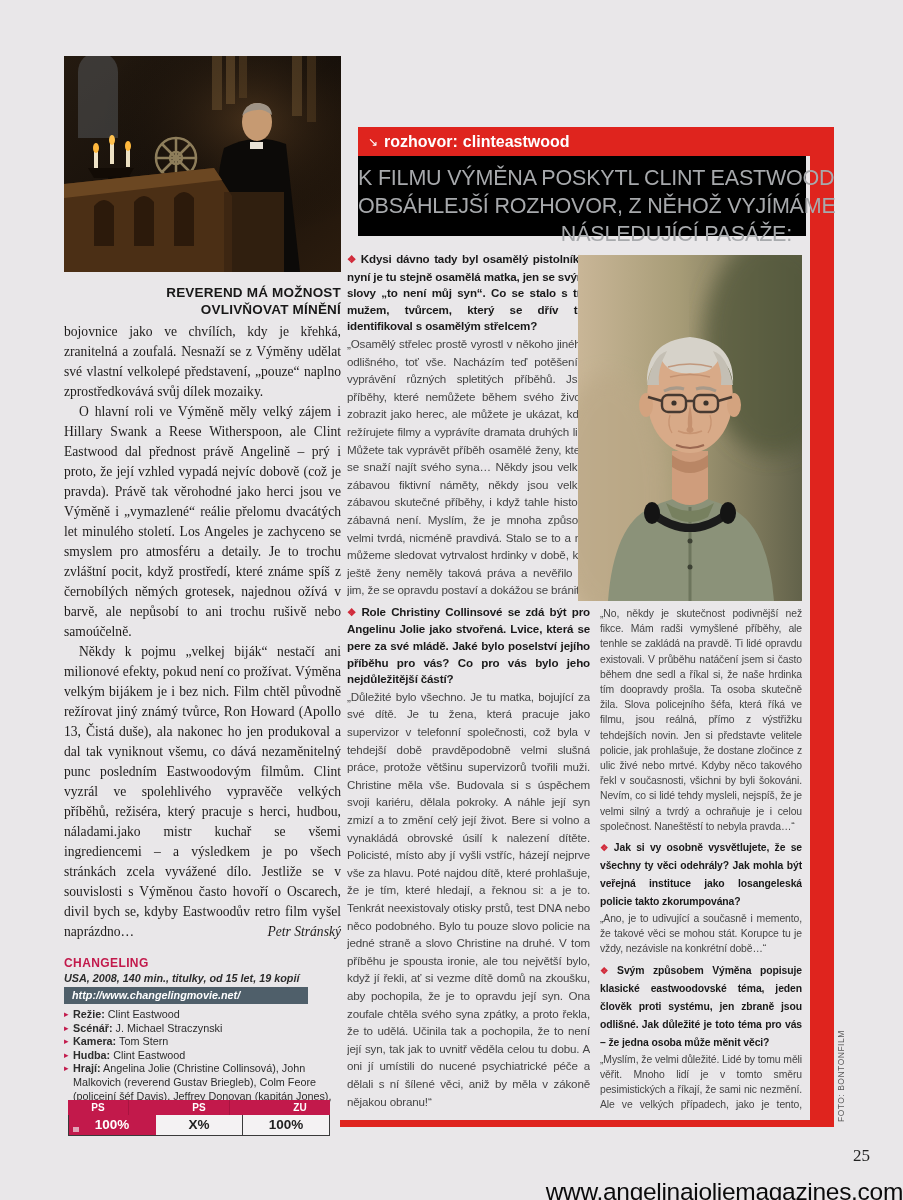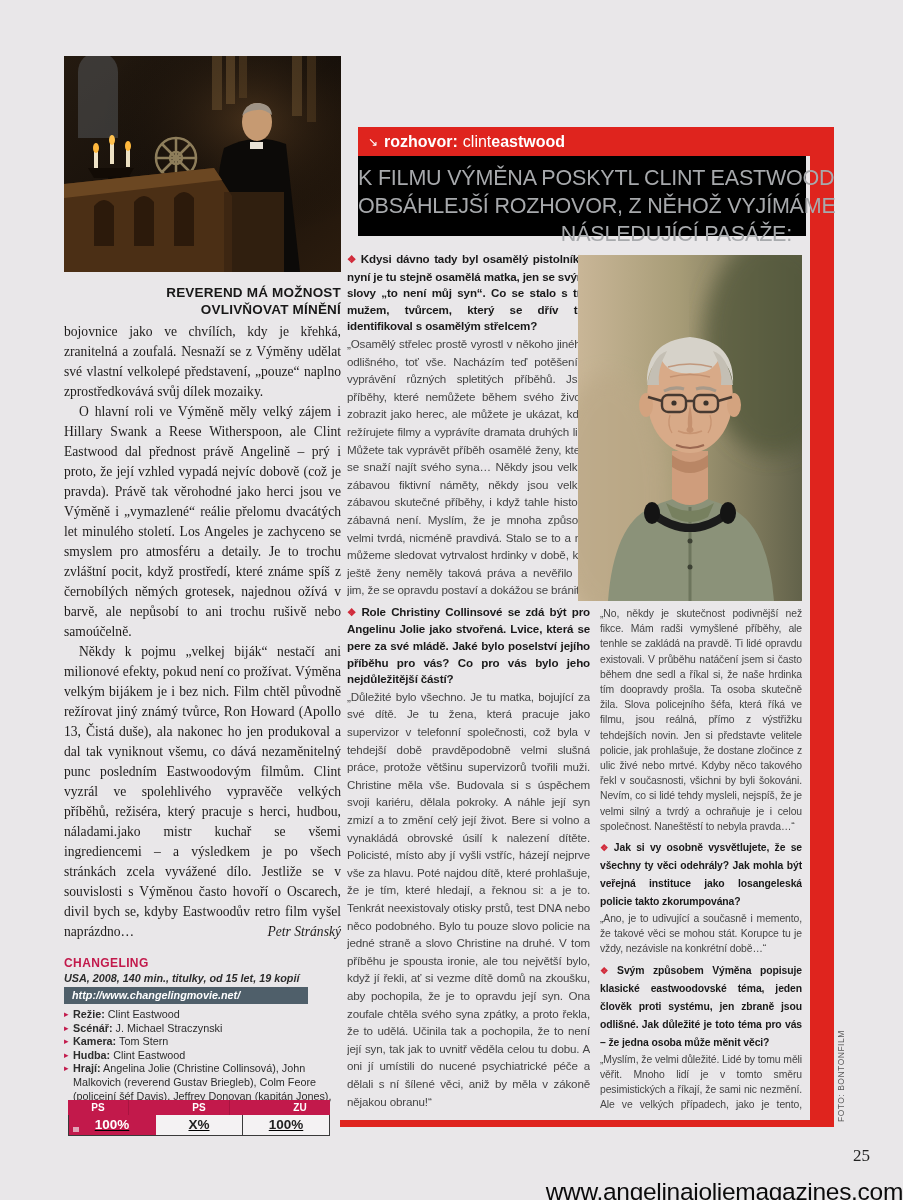--- a/index.html
+++ b/index.html
@@ -32,33 +32,33 @@
   .credits{margin-top:4px;}
   .credit-row{position:relative;padding-left:9px;font-size:10.8px;line-height:13.6px;color:#2c2c2c;}
   .credit-row .b{position:absolute;left:0;top:0;color:#c2194b;font-size:9px;}
   .credit-row .lab{font-weight:bold;}
 
   
   .ratings{left:68px;top:1100px;width:262px;font-size:10px;}
   .ratings .hdr{display:flex;background:#c2194b;color:#fff;font-weight:bold;gap:40px;}
   .ratings .hdr div{flex:1;text-align:center;padding:2px 0;border-right:1px solid #a91340;}
   .ratings .hdr div:last-child{border-right:none;}
-  .ratings .vals{display:flex;border:1px solid #3a3a3a;border-top:none;text-decoration:underline;}
+  .ratings .vals{display:flex;border:1px solid #3a3a3a;border-top:none;}
   .ratings .vals div{flex:1;text-align:center;font-weight:bold;font-size:13.5px;padding:2px 0 3px 0;
       background:#f4f2f3;color:#222;border-right:1px solid #3a3a3a;position:relative;}
   .ratings .vals div:last-child{border-right:none;}
   .ratings .vals div.hot{background:#c2194b;color:#fff;border-color:#c2194b;}
   .mini-mark{position:absolute;left:4px;bottom:3px;width:6px;height:5px;background:#e9c6d2;opacity:.8;}
 
   
   .bar-rozhovor{left:358px;top:127px;width:476px;height:29px;background:#df241e;color:#fff;
       display:flex;align-items:center;padding-left:10px;box-sizing:border-box;font-size:16px;}
   .bar-rozhovor .arrow{font-size:12px;margin-right:6px;}
   .bar-rozhovor .bold{font-weight:bold;}
-  .bar-rozhovor .lt{font-weight:normal;margin-left:5px;}
+  .bar-rozhovor .lt{font-weight:bold;margin-left:5px;}
   .stripe-right{left:810px;top:127px;width:24px;height:1000px;background:#df241e;}
   .line-bottom{left:340px;top:1120px;width:494px;height:7px;background:#df241e;}
 
   .headline-box{left:358px;top:156px;width:448px;height:80px;background:#000000;
       box-sizing:border-box;padding:8px 14px 0 0;}
   .headline-box div{ text-align:right;font-size:21.5px;line-height:28px;color:#a7a9ac;
       letter-spacing:-0.2px;white-space:nowrap;}
 
   
   .col-mid{left:347px;top:251px;width:243px;height:864px;overflow:hidden;}

